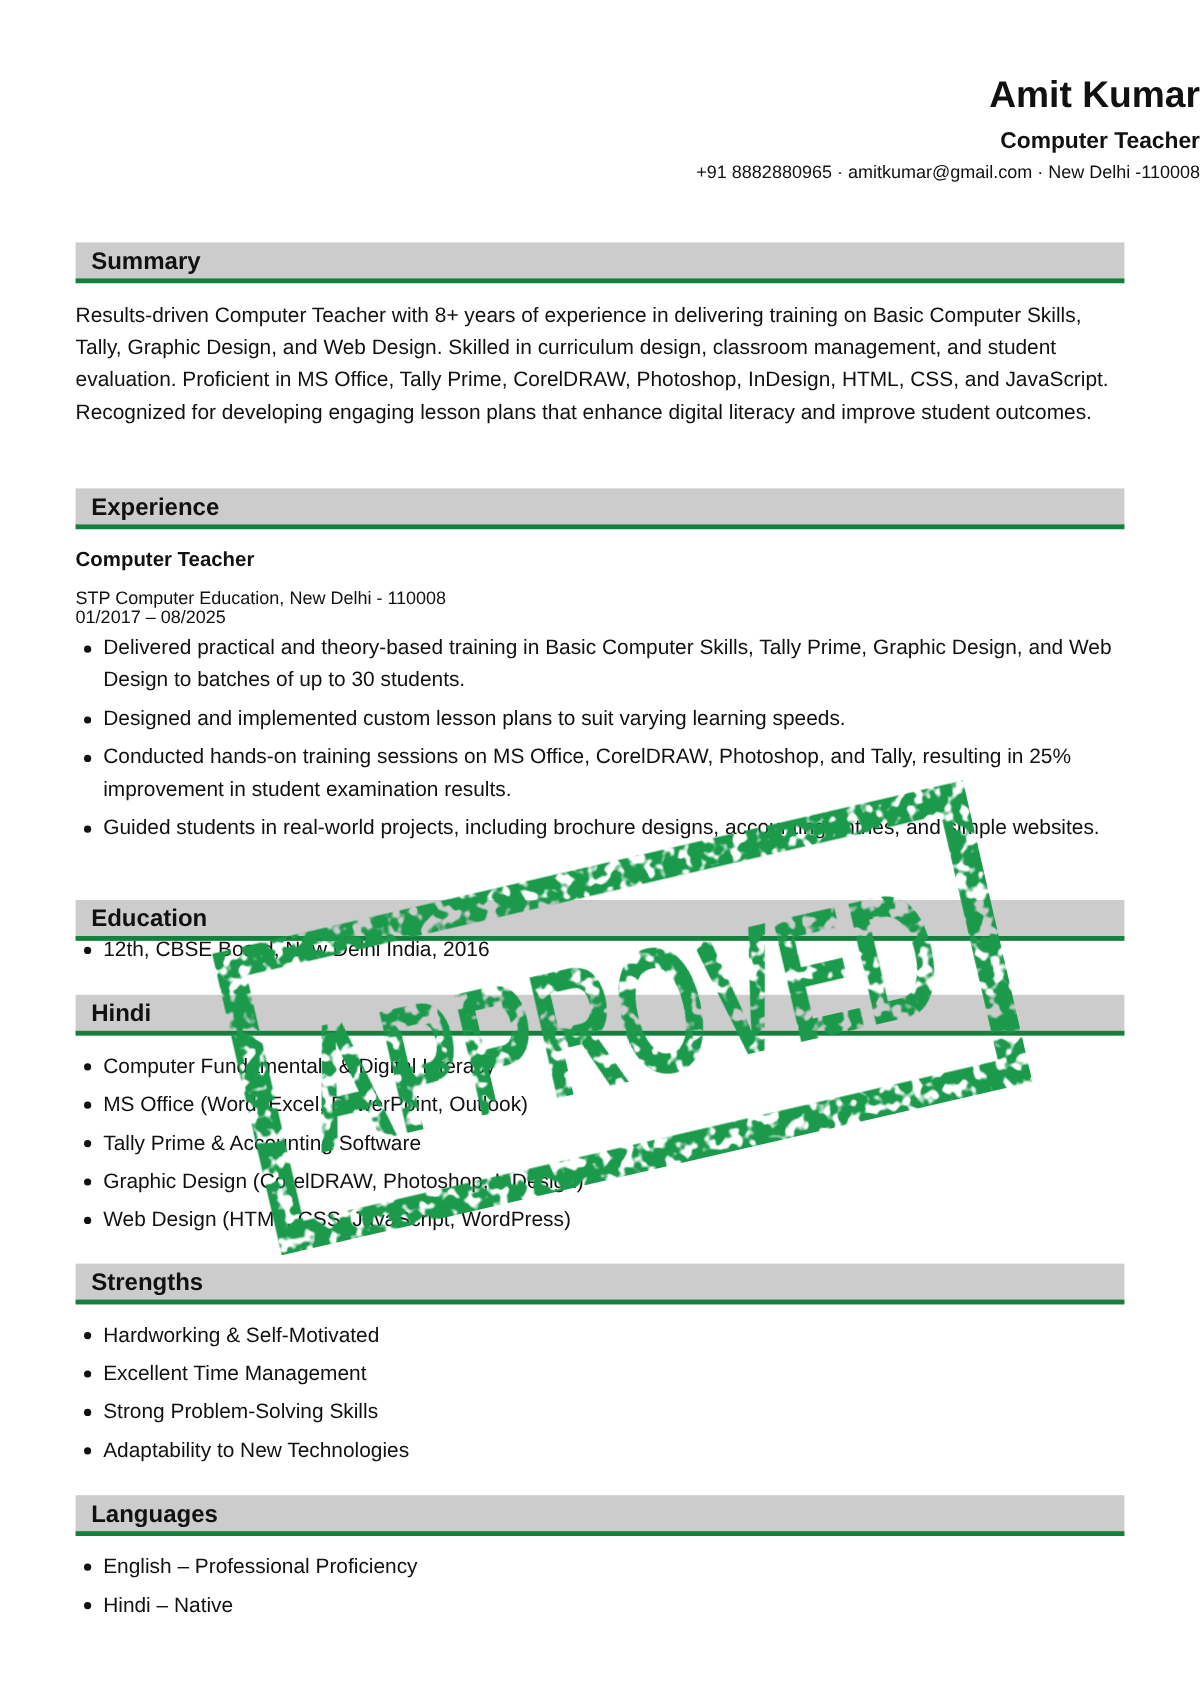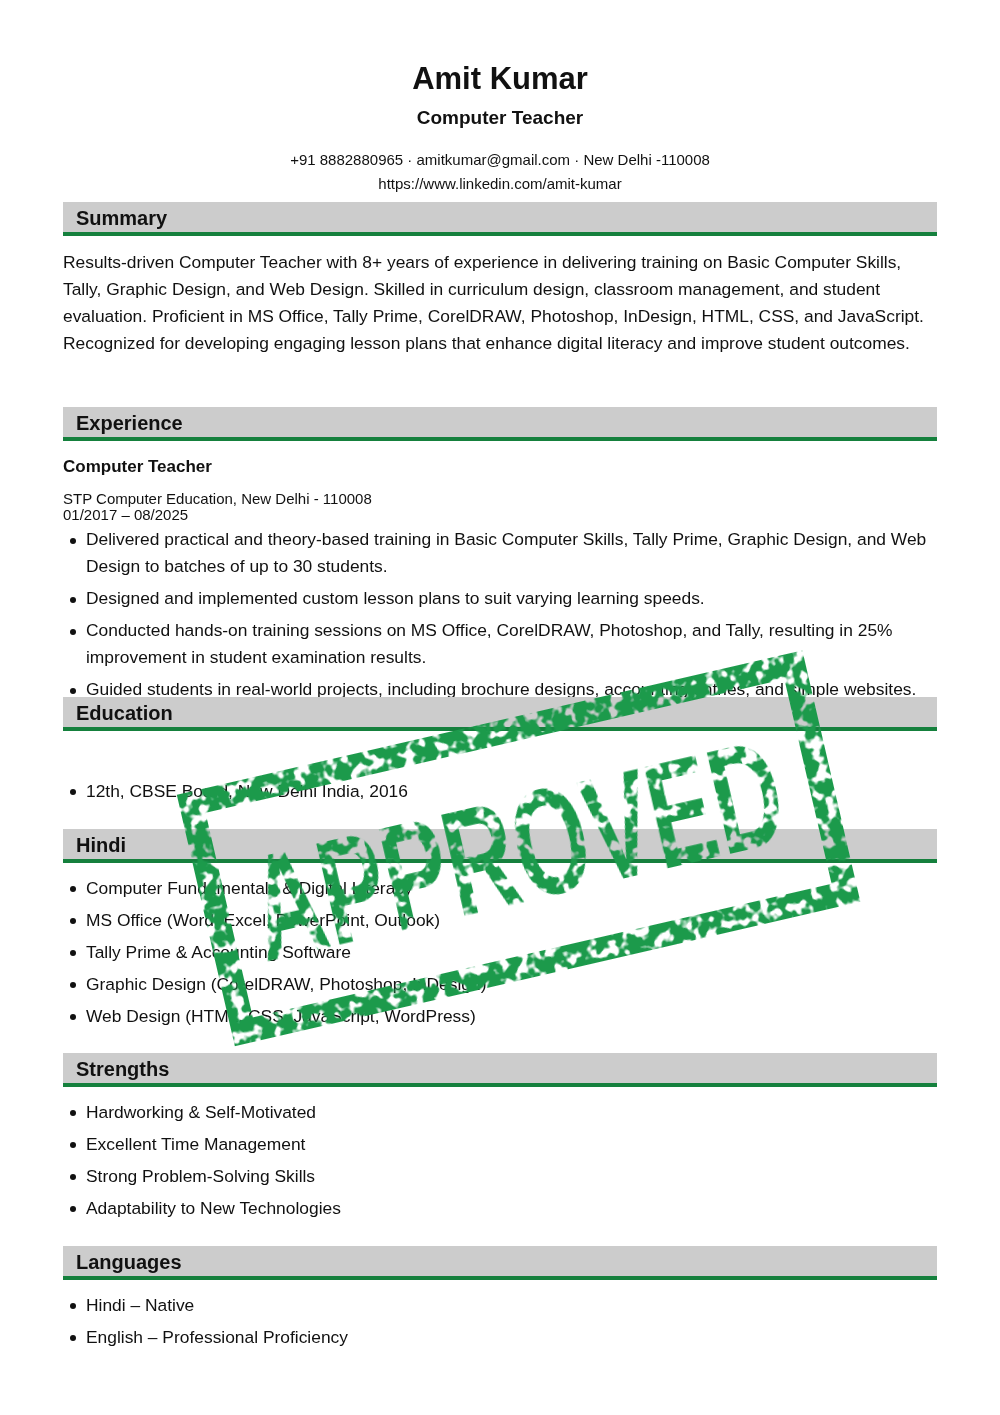--- a/index.html
+++ b/index.html
@@ -1,21 +1,21 @@
 <!DOCTYPE html>
 <html><head>
 <meta charset="utf-8">
 <style>
   html, body { margin: 0; padding: 0; background: #ffffff; }
   body { width: 1000px; height: 1415px; position: relative; overflow: hidden;
          font-family: "Liberation Sans", sans-serif; color: #111; }
-  .header { position: absolute; left: 0; top: 60px; width: 1000px; text-align: center; }
+  .header { position: absolute; left: 0; top: 60px; width: 1000px; text-align: right; }
   .name { font-size: 31px; font-weight: bold; line-height: 38px; margin: 0; }
   .title { font-size: 19px; font-weight: bold; line-height: 24px; margin-top: 8px; }
-  .contact { font-size: 15px; line-height: 20px; margin-top: 20px; }
+  .contact { font-size: 15px; line-height: 20px; margin-top: 4px; }
   .linkedin { font-size: 15px; line-height: 20px; margin-top: 4px; }
   .section-head { position: absolute; left: 63px; width: 874px; height: 34px;
                   background: #cccccc; border-bottom: 4px solid #15803d; box-sizing: border-box; }
   .section-head span { position: absolute; left: 13px; top: 5px; font-size: 20px; font-weight: bold; }
   .para { position: absolute; left: 63px; width: 874px; font-size: 17.4px; line-height: 27px; }
   .job-title { position: absolute; left: 63px; font-size: 17px; font-weight: bold; }
   .job-meta { position: absolute; left: 63px; font-size: 15px; }
   ul.list { position: absolute; left: 63px; width: 880px; margin: 0; padding: 0; list-style: none; }
   ul.list li { position: relative; padding-left: 23px; font-size: 17.4px; line-height: 27px; }
   ul.list li::before { content: ""; position: absolute; left: 7px; top: 12px; width: 6px; height: 6px;
@@ -25,42 +25,41 @@
   ul.short li::before { top: 14px; }
   .stamp { position: absolute; left: 0; top: 0; width: 1000px; height: 1415px; pointer-events: none; }
 </style>
 </head>
 <body>
 
 <div class="header">
   <div class="name">Amit Kumar</div>
   <div class="title">Computer Teacher</div>
   <div class="contact">+91 8882880965 · amitkumar@gmail.com · New Delhi -110008</div>
-  <div class="linkedin">https://www.linkedin.com/amit-kumar</div>
 </div>
 
 <div class="section-head" style="top:202px">
   <span>Summary</span>
 </div>
 <div class="para" style="top:249px">Results-driven Computer Teacher with 8+ years of experience in delivering training on Basic Computer Skills, Tally, Graphic Design, and Web Design. Skilled in curriculum design, classroom management, and student evaluation. Proficient in MS Office, Tally Prime, CorelDRAW, Photoshop, InDesign, HTML, CSS, and JavaScript. Recognized for developing engaging lesson plans that enhance digital literacy and improve student outcomes.</div>
 
 <div class="section-head" style="top:407px">
   <span>Experience</span>
 </div>
 <div class="job-title" style="top:457px">Computer Teacher</div>
 <div class="job-meta" style="top:490px">STP Computer Education, New Delhi - 110008</div>
 <div class="job-meta" style="top:506px">01/2017 – 08/2025</div>
 <ul class="list exp" style="top:526px">
   <li>Delivered practical and theory-based training in Basic Computer Skills, Tally Prime, Graphic Design, and Web Design to batches of up to 30 students.</li>
   <li>Designed and implemented custom lesson plans to suit varying learning speeds.</li>
   <li>Conducted hands-on training sessions on MS Office, CorelDRAW, Photoshop, and Tally, resulting in 25% improvement in student examination results.</li>
   <li>Guided students in real-world projects, including brochure designs, accounting entries, and simple websites.</li>
 </ul>
 
-<div class="section-head" style="top:697px">
+<div class="section-head" style="top:750px">
   <span>Education</span>
 </div>
 <ul class="list short" style="top:775px">
   <li>12th, CBSE Board, New Delhi India, 2016</li>
 </ul>
 
 <div class="section-head" style="top:829px">
   <span>Hindi</span>
 </div>
 <ul class="list short" style="top:872px">
@@ -78,22 +77,22 @@
   <li>Hardworking &amp; Self-Motivated</li>
   <li>Excellent Time Management</li>
   <li>Strong Problem-Solving Skills</li>
   <li>Adaptability to New Technologies</li>
 </ul>
 
 <div class="section-head" style="top:1246px">
   <span>Languages</span>
 </div>
 <ul class="list short" style="top:1289px">
+  <li>English – Professional Proficiency</li>
   <li>Hindi – Native</li>
-  <li>English – Professional Proficiency</li>
 </ul>
 
 <svg class="stamp" viewBox="0 0 1000 1415">
   <defs>
     <filter id="grunge" x="-5%" y="-5%" width="110%" height="110%">
       <feTurbulence type="fractalNoise" baseFrequency="0.09" numOctaves="2" seed="7" result="noise"></feTurbulence>
       <feColorMatrix in="noise" type="matrix" values="0 0 0 0 0  0 0 0 0 0  0 0 0 0 0  0 0 0 -9 5.6" result="mask"></feColorMatrix>
       <feComposite in="SourceGraphic" in2="mask" operator="in"></feComposite>
     </filter>
   </defs>

